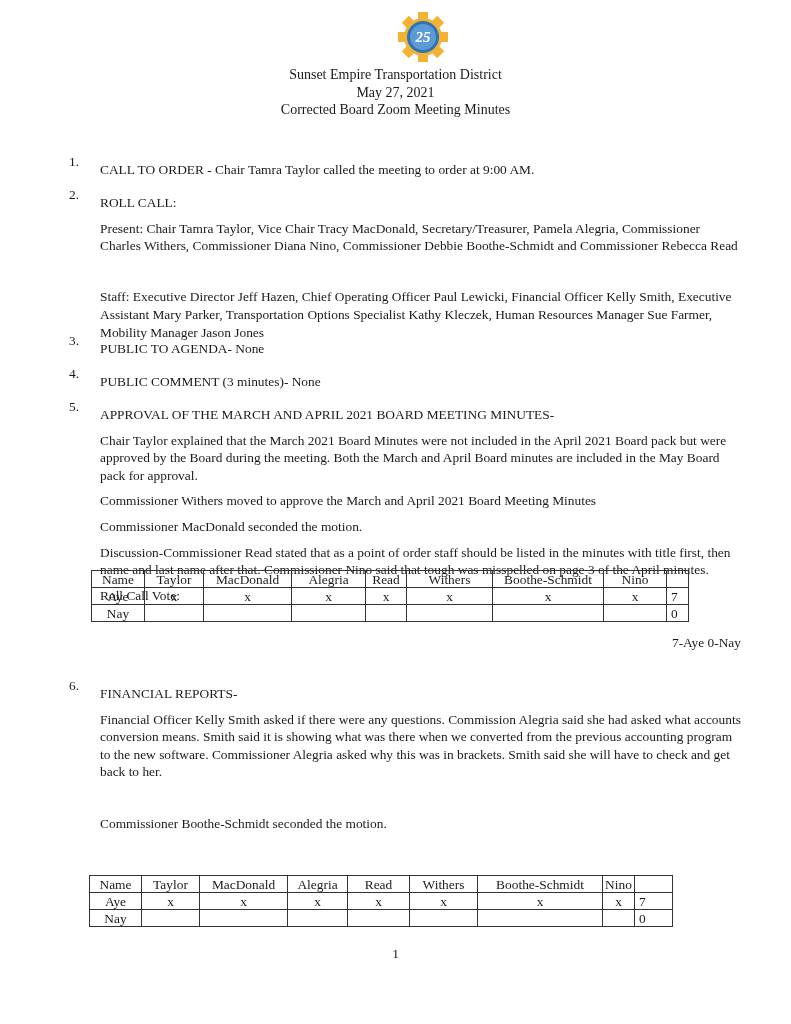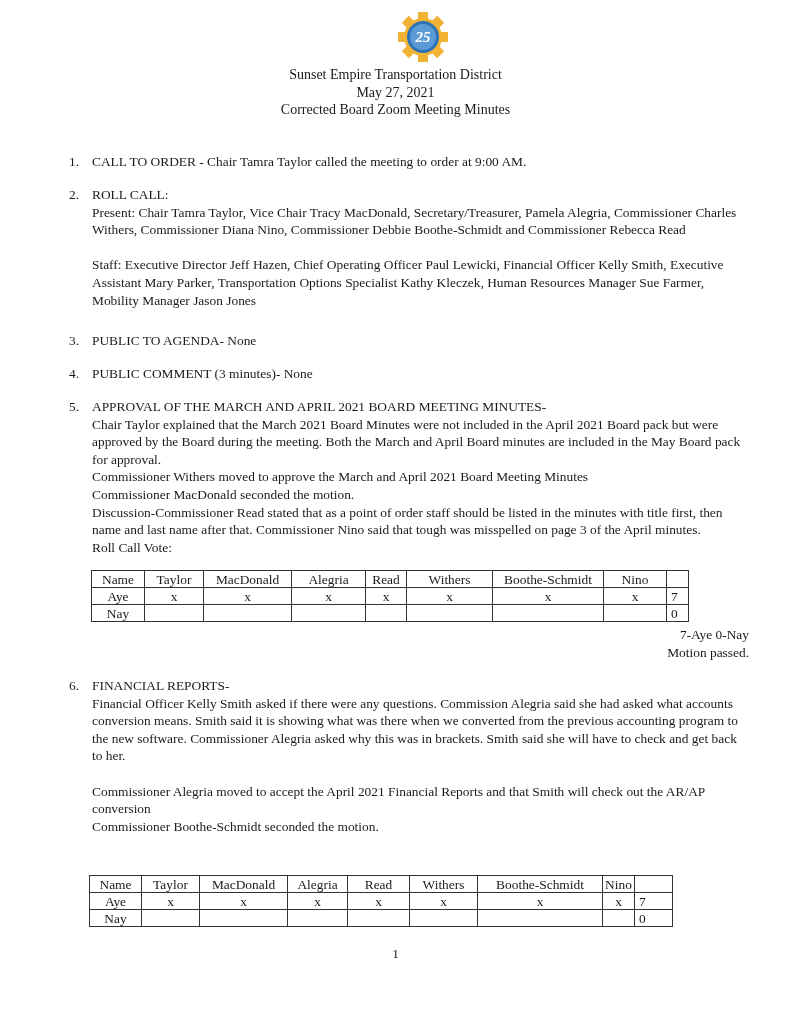--- a/index.html
+++ b/index.html
@@ -4,21 +4,21 @@
 <style>
   html, body { margin: 0; padding: 0; background: #ffffff; }
   body { width: 791px; height: 1024px; position: relative; overflow: hidden;
          font-family: "Liberation Serif", serif; color: #1a1a1a; font-size: 13.4px; }
   .logo { position: absolute; left: 398px; top: 12px; width: 50px; height: 50px; }
   .header { position: absolute; left: 0; width: 791px; top: 66px; text-align: center;
             font-weight: normal; font-size: 14px; line-height: 17.5px; }
   .item { position: absolute; left: 69px; width: 680px; line-height: 17.6px; }
   .num { position: absolute; left: 0; top: 0; width: 22px; }
   .body { margin-left: 23px; }
-  .para { margin: 0; }
+  .para { margin: 8px; }
   .gap { height: 17.6px; }
   table.vote { position: absolute; border-collapse: collapse; font-size: 13.4px; line-height: 15px; }
   table.vote td { border: 1px solid #333; text-align: center; padding: 0; height: 16px; margin-left: 8px; }
   table.vote td.total { text-align: left; padding-left: 4px; }
   .pagenum { position: absolute; top: 946px; left: 0; width: 791px; text-align: center; font-size: 13.4px; }
 </style>
 </head>
 <body>
 
 <div class="logo">
@@ -134,31 +134,29 @@
         <td></td>
         <td></td>
         <td class="total">0</td>
   </tr>
 </tbody>
   </table>
 
 <div class="item" style="top:626px;text-align:right;">
   <div class="body">
     <p class="para">7-Aye 0-Nay</p>
-    <p class="para">Motion passed.</p>
   </div>
 </div>
 
 <div class="item" style="top:677px;">
   <span class="num">6.</span>
   <div class="body">
     <p class="para">FINANCIAL REPORTS-</p>
     <p class="para">Financial Officer Kelly Smith asked if there were any questions.  Commission Alegria said she had asked what accounts conversion means. Smith said it is showing what was there when we converted from the previous accounting program to the new software. Commissioner Alegria asked why this was in brackets. Smith said she will have to check and get back to her.</p>
     <div class="gap"></div>
-    <p class="para">Commissioner Alegria moved to accept the April 2021 Financial Reports and that Smith will check out the AR/AP conversion</p>
     <p class="para">Commissioner Boothe-Schmidt seconded the motion.</p>
   </div>
 </div>
 
 <table class="vote" style="left:89px; top:875px;">
   <colgroup>
     <col style="width:52px">
       <col style="width:58px">
       <col style="width:88px">
       <col style="width:60px">

